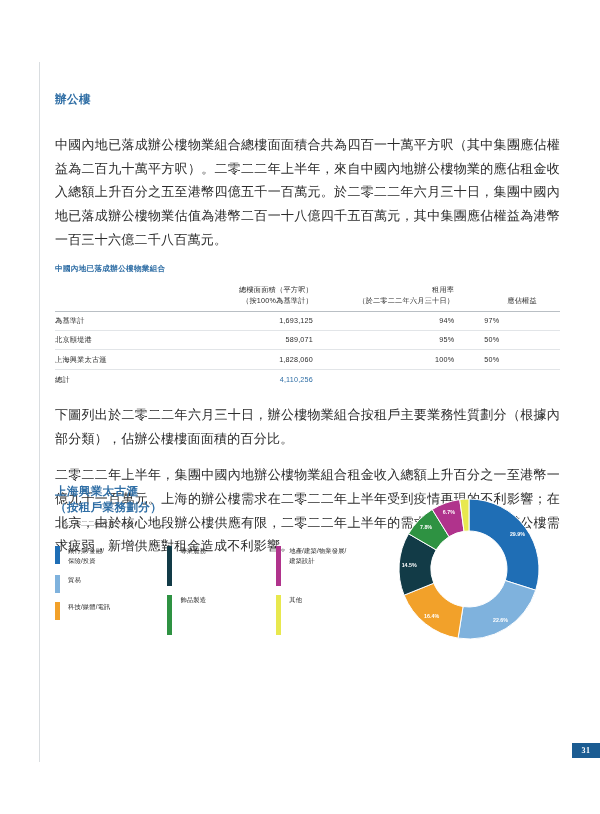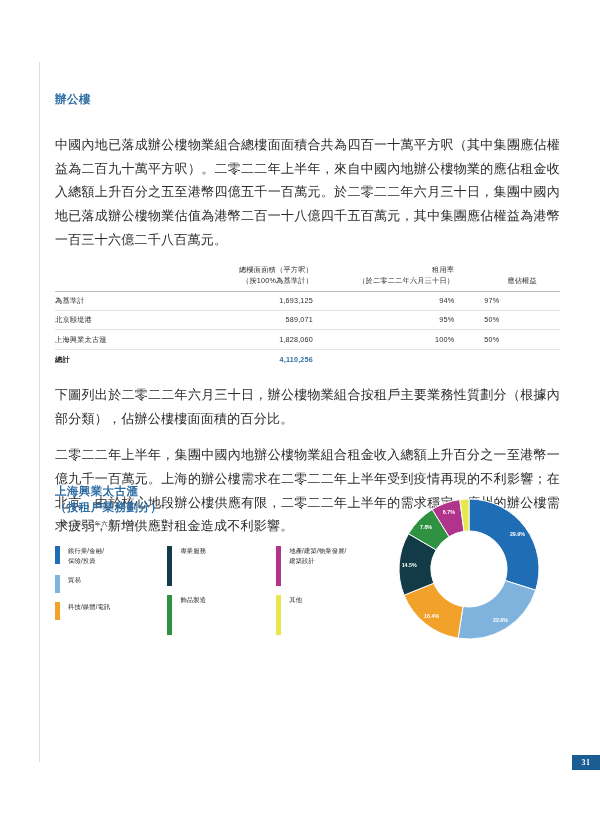--- a/index.html
+++ b/index.html
@@ -86,21 +86,21 @@
   }
   table.data td {
     padding: 4.2px 0;
     border-bottom: .5px solid #e2e5e8;
     line-height: 1.4;
   }
   table.data tr.total-row td {
     border-bottom: none;
     border-top: .8px solid #b9bfc4;
     padding-top: 5px;
-    font-weight: bold;
+    font-weight: normal;
   }
   .col-name  { text-align: left;  width: 33%; }
   .col-area  { text-align: right; width: 26%; padding-right: 40px !important; }
   .col-occ   { text-align: right; width: 26%; padding-right: 30px !important; margin-top: 18px; }
   .col-int   { width: 15%; }
   .total-label { color: #2b2b2b; }
   .total-val { color: #2f6ea5; font-weight: bold; }
 
   
   .chart-block {
@@ -174,21 +174,21 @@
     font-size: 5.3px;
     font-weight: bold;
     fill: #ffffff;
   }
   .slice-label.outside { fill: #231f20; }
 
   
   .page-num {
     position: absolute;
     right: 0;
-    bottom: 44px;
+    bottom: 56px;
     width: 28px;
     height: 15px;
     background: #1b5c92;
     color: #ffffff;
     font-size: 8px;
     font-weight: bold;
     display: flex;
     align-items: center;
     justify-content: center;
     letter-spacing: .4px;
@@ -201,20 +201,21 @@
 <div class="page">
 
   <div class="left-rule"></div>
 
   <div class="content">
 
     <h1 class="section-title">辦公樓</h1>
 
     <p class="body">中國內地已落成辦公樓物業組合總樓面面積合共為四百一十萬平方呎（其中集團應佔權益為二百九十萬平方呎）。二零二二年上半年，來自中國內地辦公樓物業的應佔租金收入總額上升百分之五至港幣四億五千一百萬元。於二零二二年六月三十日，集團中國內地已落成辦公樓物業估值為港幣二百一十八億四千五百萬元，其中集團應佔權益為港幣一百三十六億二千八百萬元。</p>
 
+    <div class="table-caption">中國內地已落成辦公樓物業組合</div>
 
     <table class="data">
       <thead>
         <tr class="head-row">
           <th class="col-name"></th>
           <th class="col-area">
             <span>總樓面面積（平方呎）</span><br>
             <span>（按100%為基準計）</span>
           </th>
           <th class="col-occ">

